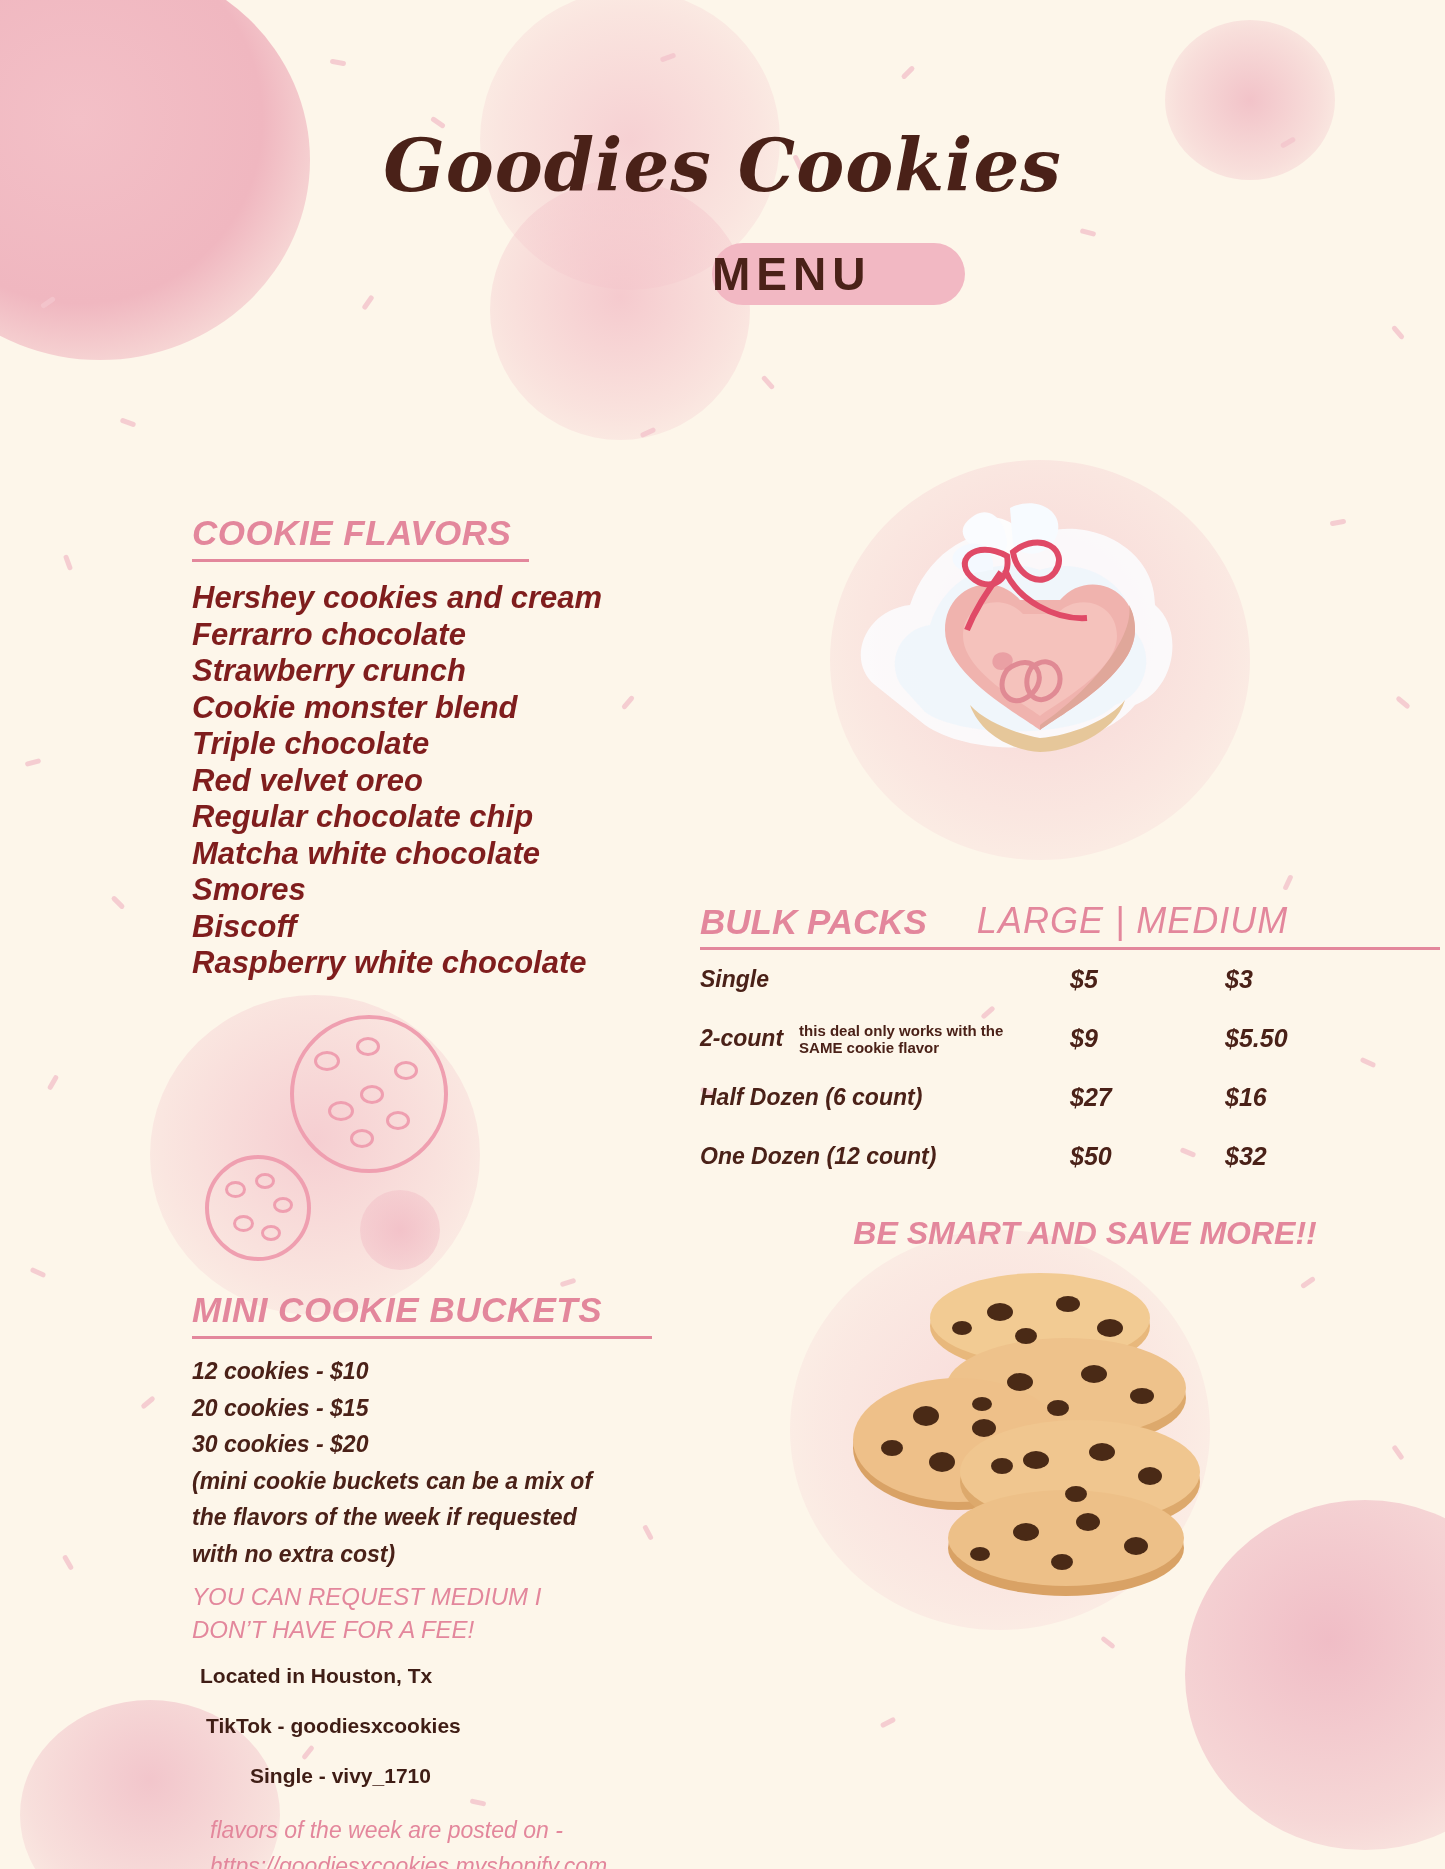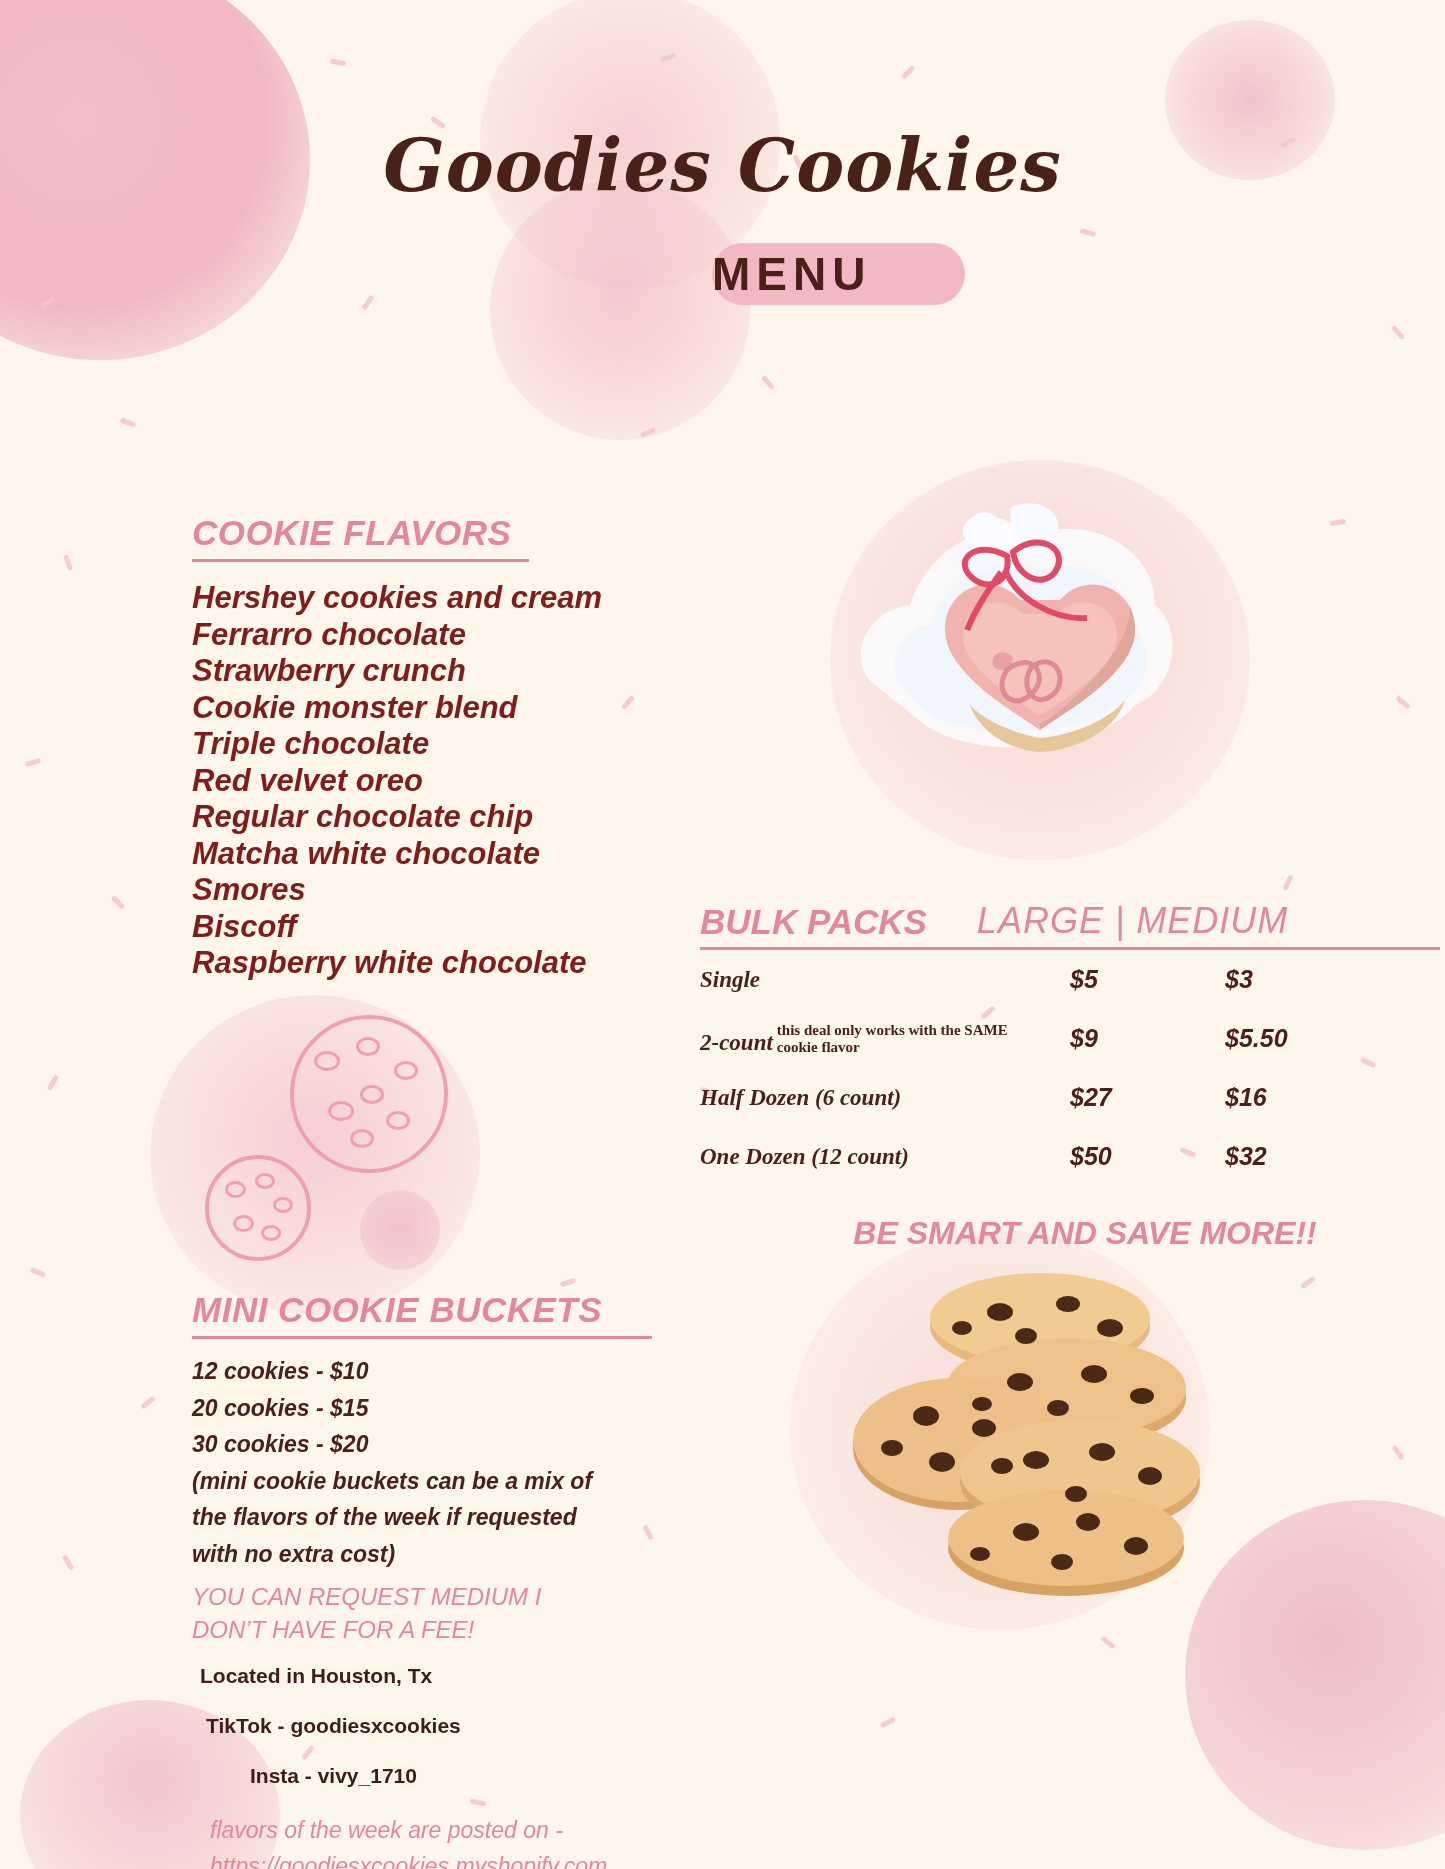--- a/index.html
+++ b/index.html
@@ -135,30 +135,29 @@
     align-items: center;
     height: 59px;
   }
   .bulk-label {
     width: 370px;
     font-size: 23px;
     font-style: italic;
     font-weight: 700;
     color: #4a2118;
     display: flex;
-    align-items: flex-end;
-    font-family: Liberation Serif, serif;
+    align-items: center;
   }
   .bulk-note {
     font-size: 15px;
     font-style: normal;
     font-weight: 700;
     color: #4a2118;
     line-height: 17px;
-    margin-left: 4px;
+    margin-left: 16px;
     max-width: 250px;
   }
   .bulk-price {
     width: 155px;
     font-size: 25px;
     font-style: italic;
     font-weight: 700;
     color: #4a2118;
   }
   #save-more {
@@ -440,20 +439,20 @@
       <div class="mini-line">(mini cookie buckets can be a mix of</div>
       <div class="mini-line">the flavors of the week if requested</div>
       <div class="mini-line">with no extra cost)</div>
     </div>
     <div class="request-note">
       <div>YOU CAN REQUEST MEDIUM I</div>
       <div>DON’T HAVE FOR A FEE!</div>
     </div>
     <div class="contact c1">Located in Houston, Tx</div>
     <div class="contact c2">TikTok - goodiesxcookies</div>
-    <div class="contact c3">Insta - vivy_1710</div>
+    <div class="contact c3">Single - vivy_1710</div>
     <div class="footer-note">
       <div>flavors of the week are posted on -</div>
       <div>https://goodiesxcookies.myshopify.com</div>
     </div>
   </div>
 
 </div>
 
 </body></html>

